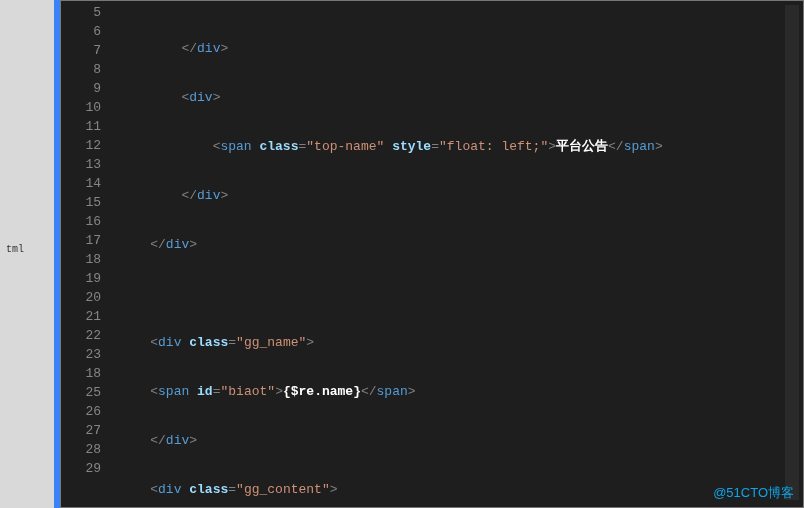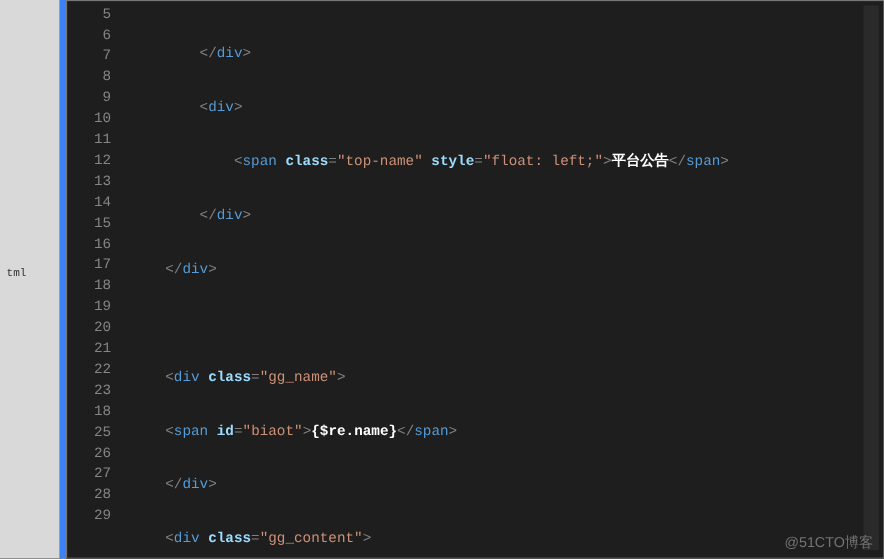--- a/index.html
+++ b/index.html
@@ -60,21 +60,21 @@
   
   .p   { color: #808080; } 
   .tag { color: #569cd6; } 
   .attr{ color: #9cdcfe; font-weight: bold; } 
   .str { color: #ce9178; } 
   .txt { color: #ffffff; font-weight: bold; } 
 
   .watermark {
     position: absolute;
     right: 10px; bottom: 6px;
-    color: #737373;
+    color: #0ea5e9;
     font-size: 13px;
     font-family: sans-serif;
   }
   .minimap {
     position: absolute;
     right: 4px;
     top: 4px;
     width: 14px;
     height: 495px;
     background: #2a2a2a;

